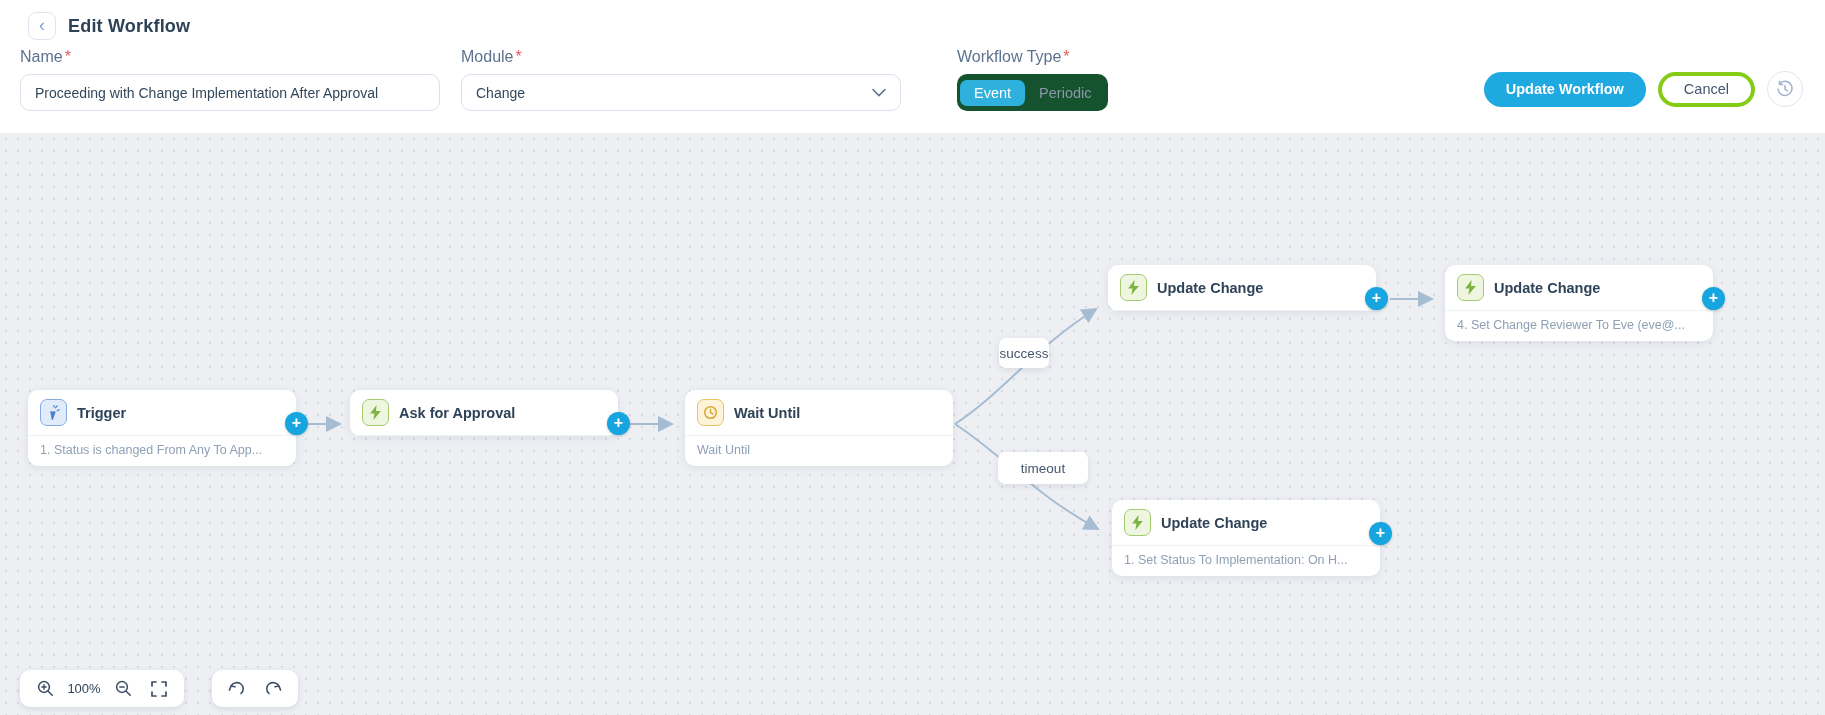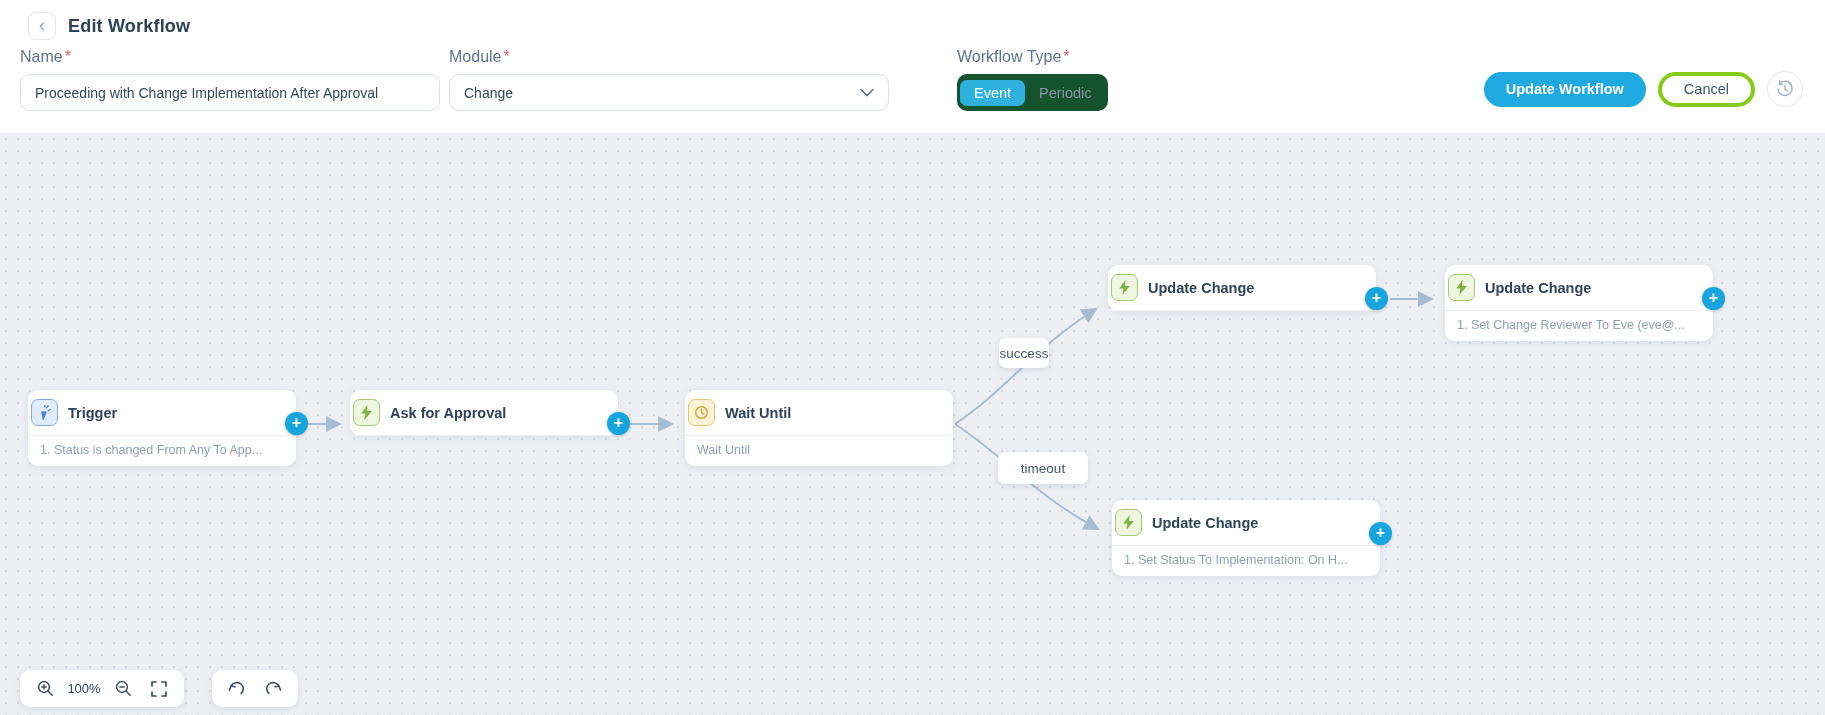--- a/index.html
+++ b/index.html
@@ -11,21 +11,21 @@
   .title-row { display:flex; align-items:center; gap:12px; padding:12px 0 0 28px; }
   .back-btn { width:28px; height:28px; border:1px solid #dfe6ef; border-radius:8px;
     background:#fff; display:flex; align-items:center; justify-content:center;
     color:#7ba1d8; font-size:18px; line-height:1; cursor:pointer; padding-bottom:2px; }
   .page-title { font-size:18px; font-weight:bold; color:#2e4257; letter-spacing:.2px; }
 
   .field { position:absolute; top:48px; }
   .field-label { font-size:16px; color:#5d7290; margin-bottom:8px; }
   .req { color:#e25c5c; margin-left:2px; }
   .f-name { left:20px; width:420px; }
-  .f-module { left:449px; width:440px; }
+  .f-module { left:461px; width:440px; }
   .f-type { left:957px; }
 
   .text-input { width:100%; height:37px; border:1px solid #d9e1ec; border-radius:10px;
     padding:0 14px; font-size:14px; color:#33475b; outline:none; background:#fff;
     font-family:"Liberation Sans", sans-serif; }
   .select { width:100%; height:37px; border:1px solid #d9e1ec; border-radius:10px;
     padding:0 14px; font-size:14px; color:#33475b; background:#fff;
     display:flex; align-items:center; justify-content:space-between; cursor:pointer; }
 
   .toggle { display:inline-flex; align-items:center; background:#14532d;
@@ -44,21 +44,21 @@
     background:#fff; display:flex; align-items:center; justify-content:center; cursor:pointer; }
 
   
   .canvas { position:relative; width:1825px; height:582px; background:#edeff3;
     background-image:radial-gradient(circle, #d6dade 1.3px, transparent 1.4px);
     background-size:12px 12px; overflow:hidden; }
   .edges { position:absolute; left:0; top:0; width:1825px; height:582px; pointer-events:none; }
 
   .node { position:absolute; width:268px; background:#fff; border-radius:10px;
     box-shadow:0 2px 8px rgba(60,75,100,.10); cursor:pointer; }
-  .node-head { display:flex; align-items:center; gap:10px; padding:9px 3px;
+  .node-head { display:flex; align-items:center; gap:10px; padding:9px 12px;
     border-bottom:1px solid #eef1f6; }
   .node-icon { width:27px; height:27px; border-radius:7px; display:flex;
     align-items:center; justify-content:center; flex-shrink:0; }
   .icon-trigger { background:#e1ecfa; border:1.5px solid #85abe2; }
   .icon-action  { background:#eef6e0; border:1.5px solid #a3cc70; }
   .icon-wait    { background:#fcf3d9; border:1.5px solid #e3c566; }
   .node-title { font-size:14.5px; font-weight:bold; color:#2f4358; }
   .node-sub { padding:7px 12px 9px; font-size:12.5px; color:#8fa0b5;
     white-space:nowrap; overflow:hidden; }
   .plus-btn { position:absolute; right:-12px; top:22px; width:23px; height:23px;
@@ -195,21 +195,21 @@
 
   <div class="node" style="left:1445px; top:132px;">
     <div class="node-head">
       <div class="node-icon icon-action">
         <svg width="13" height="15" viewBox="0 0 12 14">
           <path d="M7 0 L1 8 L5 8 L4 14 L11 5.5 L6.5 5.5 Z" fill="#7cb342"></path>
         </svg>
       </div>
       <div class="node-title">Update Change</div>
     </div>
-    <div class="node-sub">1. Set Change Reviewer To Eve (eve@...</div>
+    <div class="node-sub">4. Set Change Reviewer To Eve (eve@...</div>
     <button class="plus-btn">+</button>
   </div>
 
   <div class="node" style="left:1112px; top:367px;">
     <div class="node-head">
       <div class="node-icon icon-action">
         <svg width="13" height="15" viewBox="0 0 12 14">
           <path d="M7 0 L1 8 L5 8 L4 14 L11 5.5 L6.5 5.5 Z" fill="#7cb342"></path>
         </svg>
       </div>

